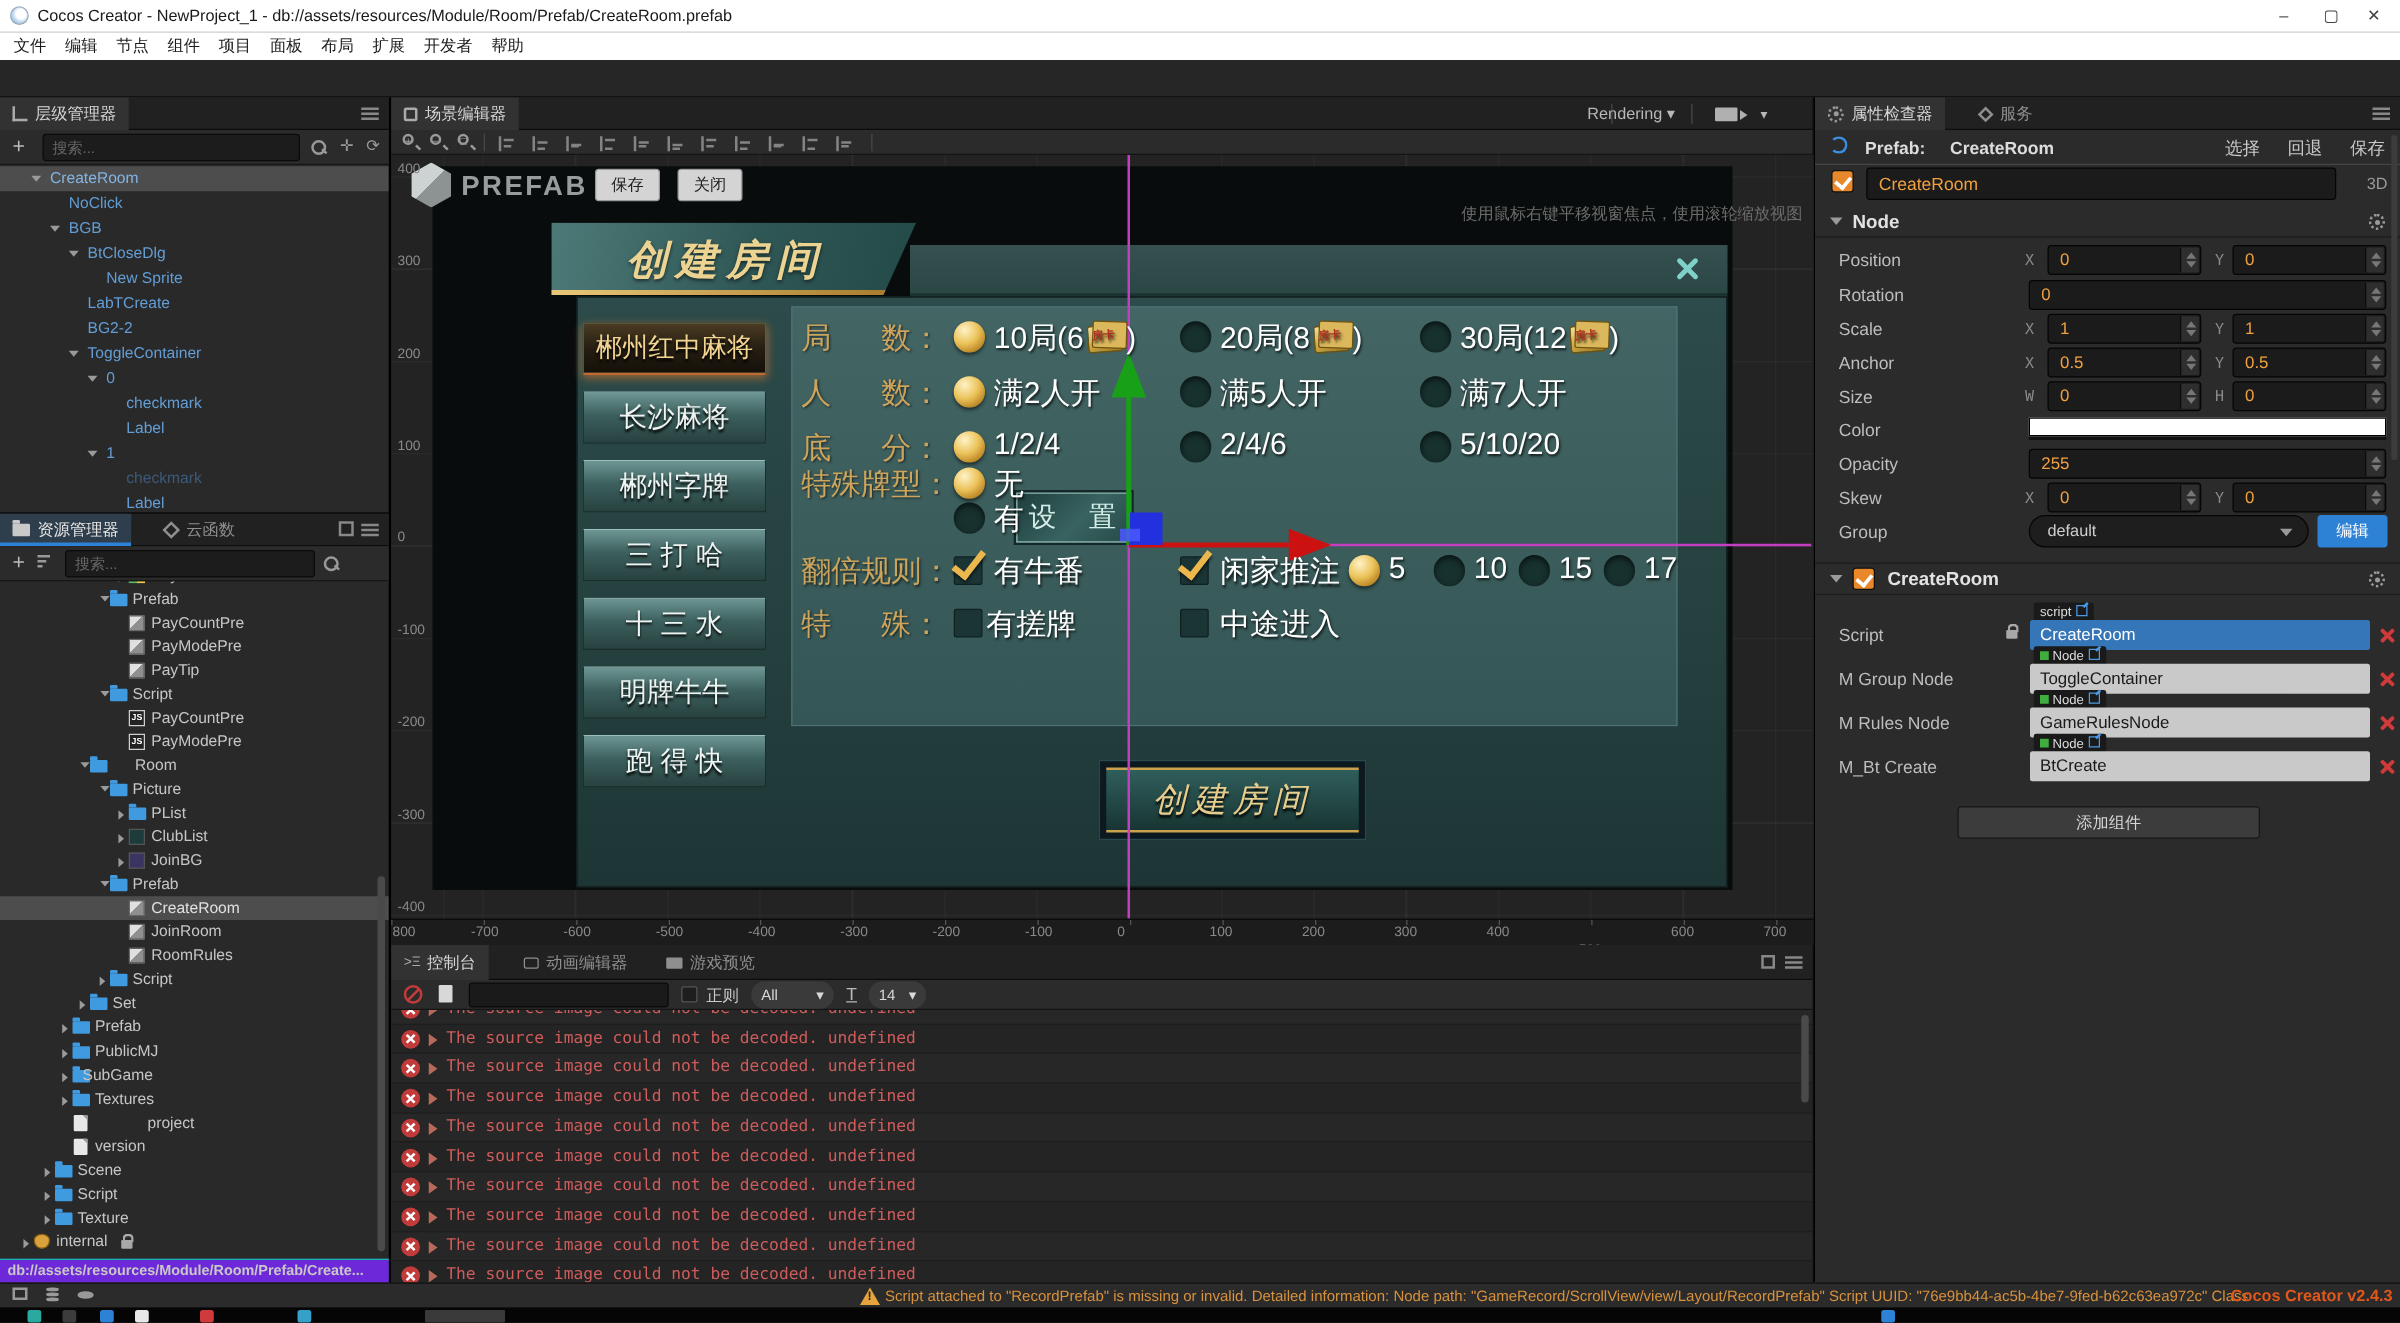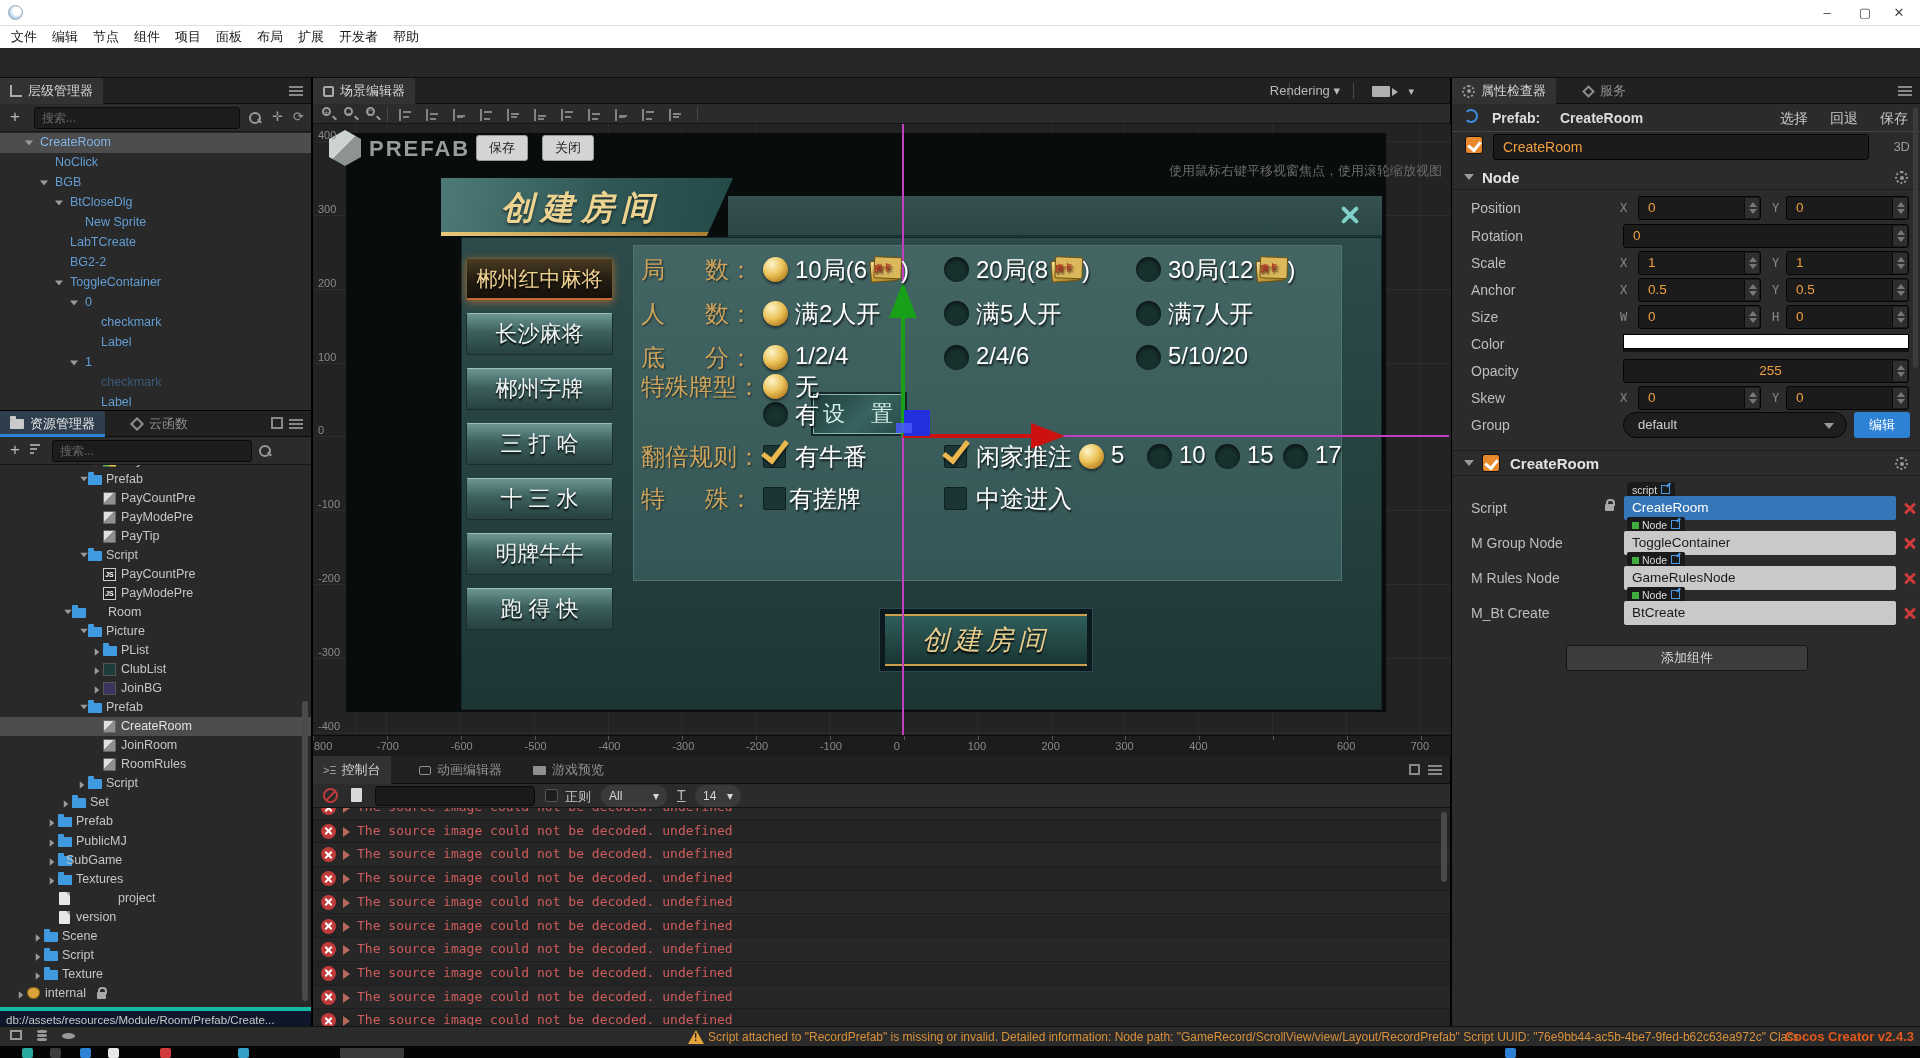--- a/index.html
+++ b/index.html
@@ -180,20 +180,21 @@
   .tb-ic { position:absolute; top:2px; width:11px; height:10px; border-radius:2px; }
   .sb-ic { position:absolute; top:3px; width:14px; height:12px; }
   .sb-ic i{position:absolute;background:#999;}
   .scrollthumb { position:absolute; background:#4a4a4a; border-radius:3px; }
 </style>
 </head>
 <body>
 
 <div class="abs" id="titlebar">
   <span class="logo"></span>
+  <span class="ttl">Cocos Creator - NewProject_1 - db://assets/resources/Module/Room/Prefab/CreateRoom.prefab</span>
   <span class="wbtn" style="right:76px">–</span>
   <span class="wbtn" style="right:38px">▢</span>
   <span class="wbtn" style="right:4px">✕</span>
 </div>
 <div class="abs" id="menubar">
     <span>文件</span>
     <span>编辑</span>
     <span>节点</span>
     <span>组件</span>
     <span>项目</span>
@@ -478,21 +479,21 @@
     <span class="plus abs" style="left:10px;top:3px">+</span>
     <span class="abs" style="left:30px;top:6px;width:14px;height:12px">
       <i style="position:absolute;left:0;top:1px;width:10px;height:2px;background:#999"></i>
       <i style="position:absolute;left:0;top:5px;width:7px;height:2px;background:#999"></i>
       <i style="position:absolute;left:0;top:9px;width:4px;height:2px;background:#999"></i>
     </span>
     <div class="searchbox" style="left:52px;top:3px;width:200px;height:22px">搜索...</div>
     <span class="mag" style="left:258px;top:7px"></span>
   </div>
   <div class="scrollthumb" style="right:3px;top:290px;width:6px;height:300px"></div>
-  <div class="abs" style="left:0;top:596px;width:100%;height:20px;background:#0f172a;border-top:4px solid #14b8a6;font-size:11.5px;font-weight:normal;color:#c8c8c8;line-height:19px;padding-left:6px;white-space:nowrap;overflow:hidden">db://assets/resources/Module/Room/Prefab/Create...</div>
+  <div class="abs" style="left:0;top:596px;width:100%;height:20px;background:#6d28d9;border-top:1px solid #14b8a6;font-size:11.5px;font-weight:bold;color:#c8c8c8;line-height:19px;padding-left:6px;white-space:nowrap;overflow:hidden">db://assets/resources/Module/Room/Prefab/Create...</div>
 </div>
 
 <div class="abs" id="scene">
   <div class="abs tabbar" style="left:0;top:0;width:100%;height:26px">
     <div class="tab active" style="left:0">
       <span style="display:inline-block;width:11px;height:11px;border:2px solid #aaa;border-radius:2px;margin-right:6px"></span>
       <span>场景编辑器</span>
     </div>
     <span class="sep-v" style="right:160px;top:5px;height:16px"></span>
     <span class="abs" style="right:110px;top:5px;font-size:13px;color:#b8b8b8"><span>Rendering</span> ▾</span>
@@ -862,21 +863,21 @@
     <div class="xy" style="left: 320px; top: 205px;">Y</div>
     <div class="field" style="left: 334px; top: 200px; width: 123px; height: 24px; line-height: 22px;">0.5<div class="stepper"></div></div>
     <div class="insp-label" style="left: 19px; top: 231px;">Size</div>
     <div class="xy" style="left: 168px; top: 232px;">W</div>
     <div class="field" style="left: 186px; top: 227px; width: 123px; height: 24px; line-height: 22px;">0<div class="stepper"></div></div>
     <div class="xy" style="left: 320px; top: 232px;">H</div>
     <div class="field" style="left: 334px; top: 227px; width: 123px; height: 24px; line-height: 22px;">0<div class="stepper"></div></div>
     <div class="insp-label" style="left: 19px; top: 258px;">Color</div>
     <div style="position: absolute; left: 171px; top: 256px; width: 286px; height: 15px; background: rgb(255, 255, 255); border: 1px solid rgb(0, 0, 0); box-shadow: rgb(17, 17, 17) 0px 3px 0px;"></div>
     <div class="insp-label" style="left: 19px; top: 285px;">Opacity</div>
-    <div class="field" style="left: 171px; top: 281px; width: 286px; height: 24px; line-height: 22px; text-align: center;">255<div class="stepper"></div></div>
+    <div class="field" style="left: 171px; top: 281px; width: 286px; height: 24px; line-height: 22px;">255<div class="stepper"></div></div>
     <div class="insp-label" style="left: 19px; top: 312px;">Skew</div>
     <div class="xy" style="left: 168px; top: 313px;">X</div>
     <div class="field" style="left: 186px; top: 308px; width: 123px; height: 24px; line-height: 22px;">0<div class="stepper"></div></div>
     <div class="xy" style="left: 320px; top: 313px;">Y</div>
     <div class="field" style="left: 334px; top: 308px; width: 123px; height: 24px; line-height: 22px;">0<div class="stepper"></div></div>
     <div class="insp-label" style="left: 19px; top: 339px;">Group</div>
     <div style="position: absolute; left: 171px; top: 334px; width: 224px; height: 26px; background: rgb(30, 30, 30); border: 1px solid rgb(5, 5, 5); border-radius: 13px; color: rgb(207, 207, 207); font-size: 13px; line-height: 24px; padding-left: 14px;">default<div class="tri-d" style="position: absolute; right: 12px; top: 10px;"></div></div>
     <div style="position: absolute; left: 402px; top: 334px; width: 56px; height: 26px; background: rgb(45, 130, 214); border-radius: 3px; color: rgb(255, 255, 255); font-size: 13px; text-align: center; line-height: 26px;">编辑</div>
     <div class="insp-label" style="left: 19px; top: 422px;">Script</div>
     <div class="lockic" style="left: 153px; top: 426px; position: absolute;"></div>

